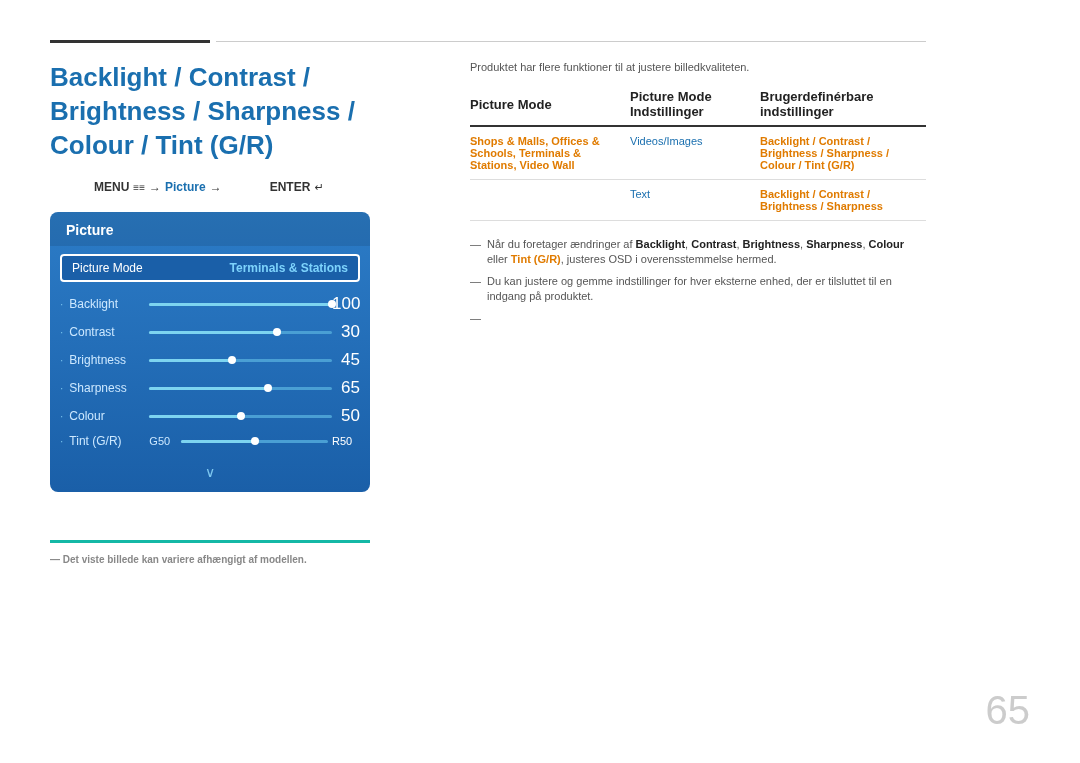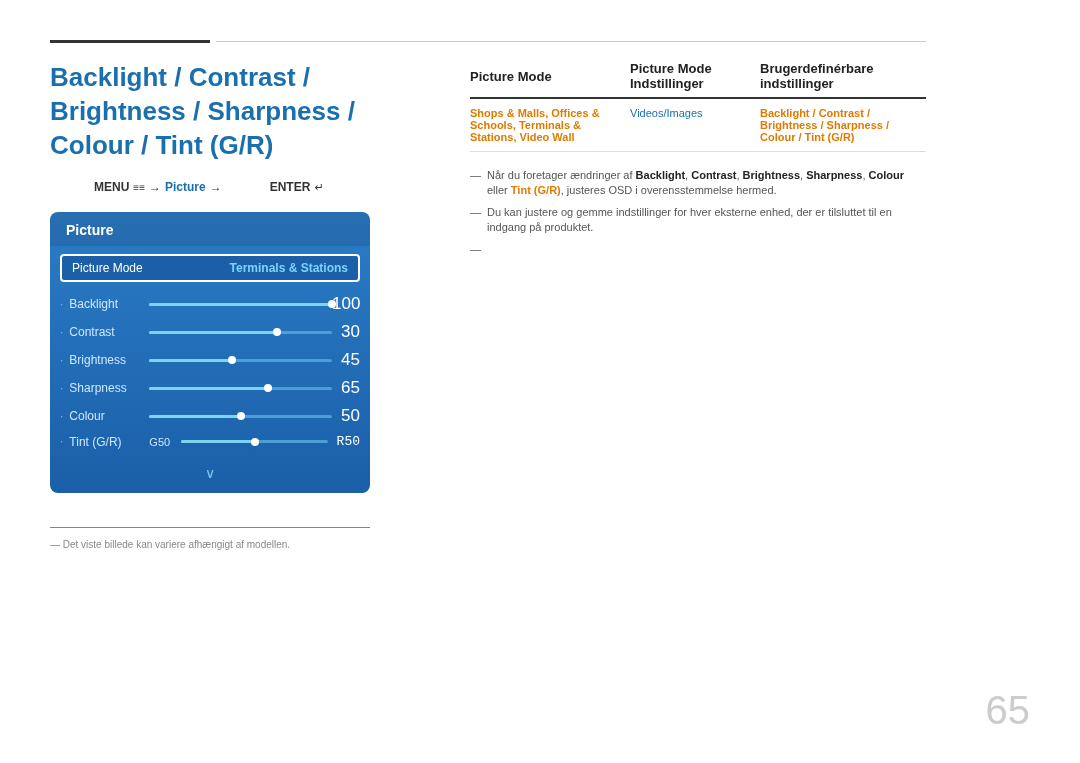--- a/index.html
+++ b/index.html
@@ -182,39 +182,38 @@
     }
 
     .osd-tint-left {
       color: #cce8ff;
       font-size: 11px;
       width: 28px;
     }
 
     .osd-tint-right {
       color: #fff;
-      font-size: 13px;
+      font-size: 11px;
       width: 28px;
-      text-align: right;
-      font-family: Liberation Mono, monospace;
     }
 
     .osd-chevron {
       text-align: center;
       margin-top: 4px;
       color: #7ec8f0;
       font-size: 14px;
     }
 
     
     .osd-note {
-      margin-top: 34px;
-      border-top: 1px solid #14b8a6;
+      margin-top: 48px;
+      border-top: 3px solid #14b8a6;
       padding-top: 6px;
       width: 320px;
+      font-weight: bold;
     }
 
     .osd-note-text {
       font-size: 10px;
       color: #888;
     }
 
     
     .right-col {
       flex: 1;
@@ -417,20 +416,21 @@
 
       <div class="osd-note">
         <span class="osd-note-text">
           — <span>Det viste billede kan variere afhængigt af modellen.</span>
         </span>
       </div>
     </div>
 
     <div class="right-col">
 
+      <p class="right-intro">Produktet har flere funktioner til at justere billedkvaliteten.</p>
 
       <table class="picture-table">
         <thead>
           <tr>
             <th class="td-mode">Picture Mode</th>
             <th class="td-indstillinger">Picture Mode Indstillinger</th>
             <th class="td-bruger">Brugerdefinérbare indstillinger</th>
           </tr>
         </thead>
         <tbody>
@@ -440,20 +440,29 @@
               <span class="orange-link">Shops &amp; Malls, Offices &amp; Schools, Terminals &amp; Stations, Video Wall</span>
             </td>
             <td class="td-indstillinger">
               <span class="blue-text">Videos/Images</span>
             </td>
             <td class="td-bruger">
               <span class="orange-link">Backlight / Contrast / Brightness / Sharpness / Colour / Tint (G/R)</span>
             </td>
           </tr>
 
+          <tr>
+            <td class="td-mode"></td>
+            <td class="td-indstillinger">
+              <span class="blue-text">Text</span>
+            </td>
+            <td class="td-bruger">
+              <span class="orange-link">Backlight / Contrast / Brightness / Sharpness</span>
+            </td>
+          </tr>
 
         </tbody>
       </table>
 
       <div class="notes-section">
         <div class="note-item">
           <span class="note-dash">—</span>
           <span class="note-text">
             Når du foretager ændringer af <span class="bold-word">Backlight</span>, <span class="bold-word">Contrast</span>, <span class="bold-word">Brightness</span>, <span class="bold-word">Sharpness</span>, <span class="bold-word">Colour</span> eller <span class="orange-word">Tint (G/R)</span>, justeres OSD i overensstemmelse hermed.
           </span>

